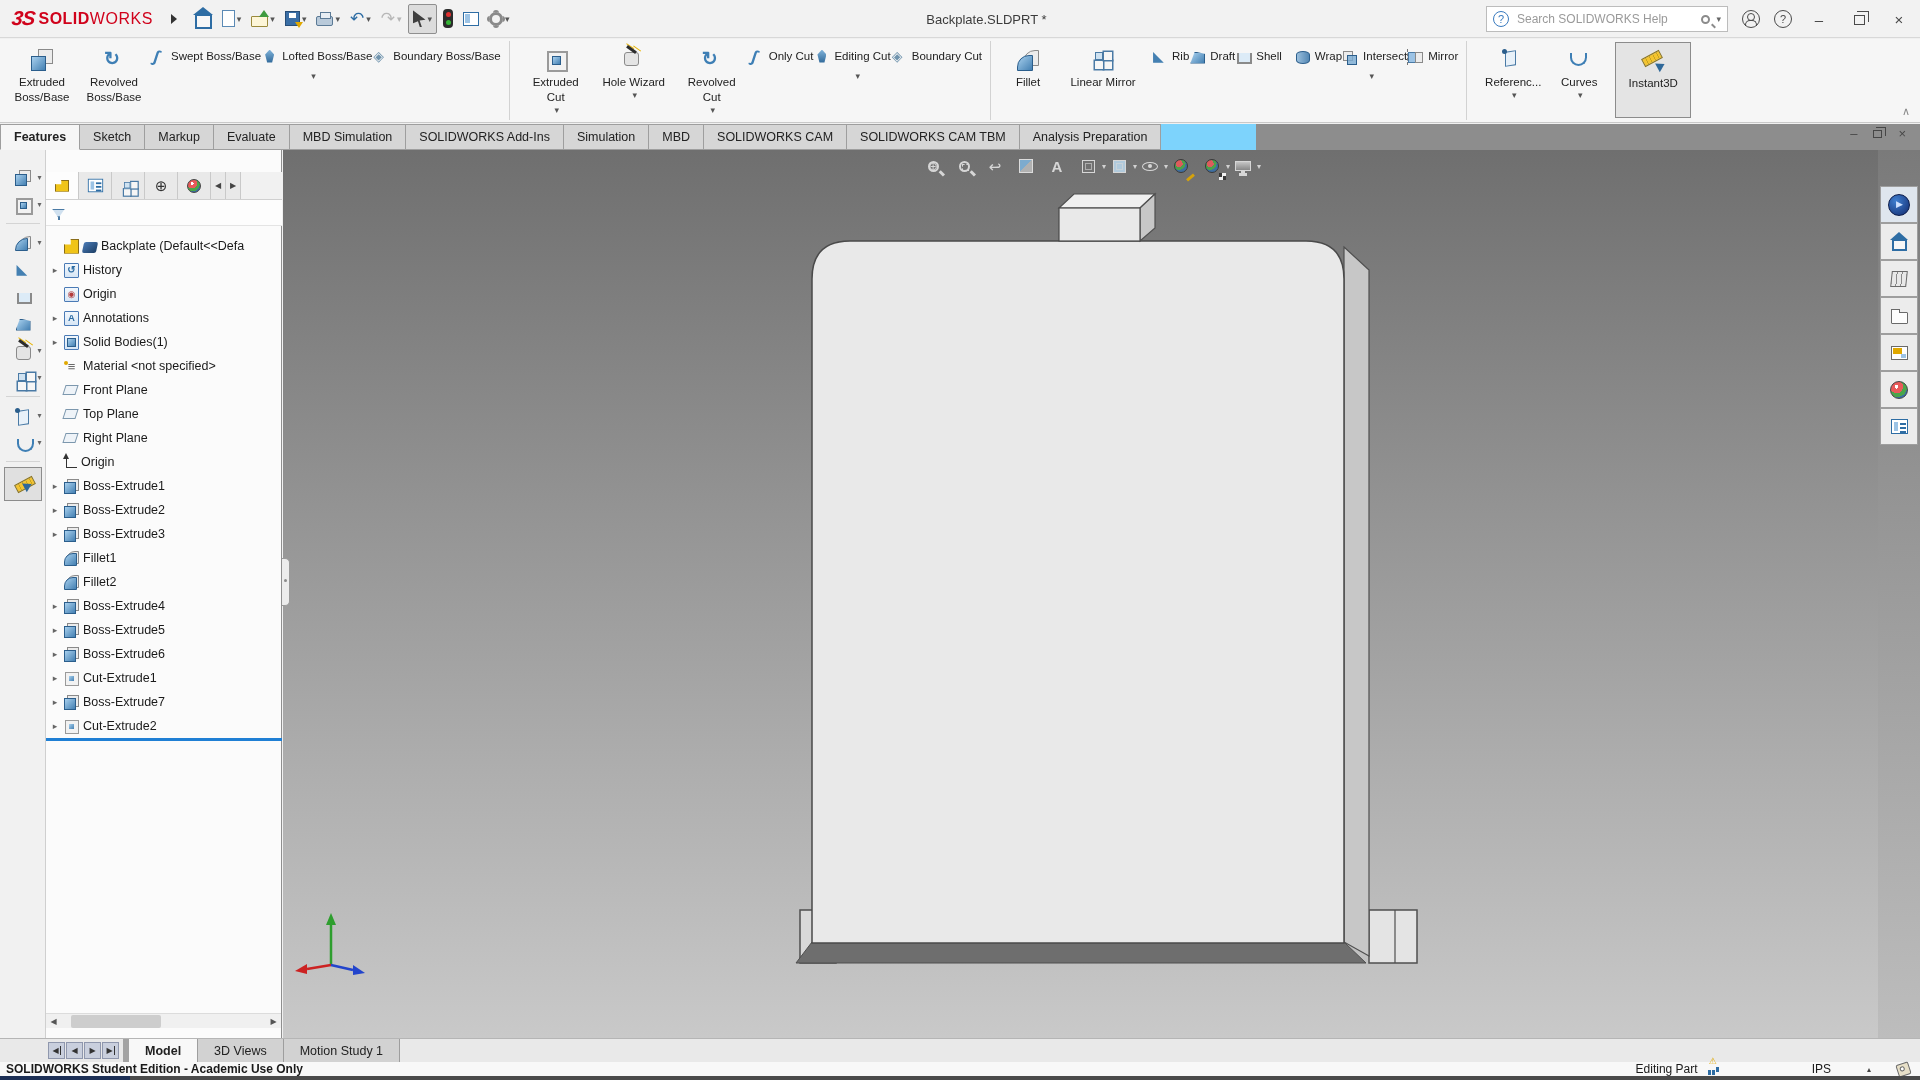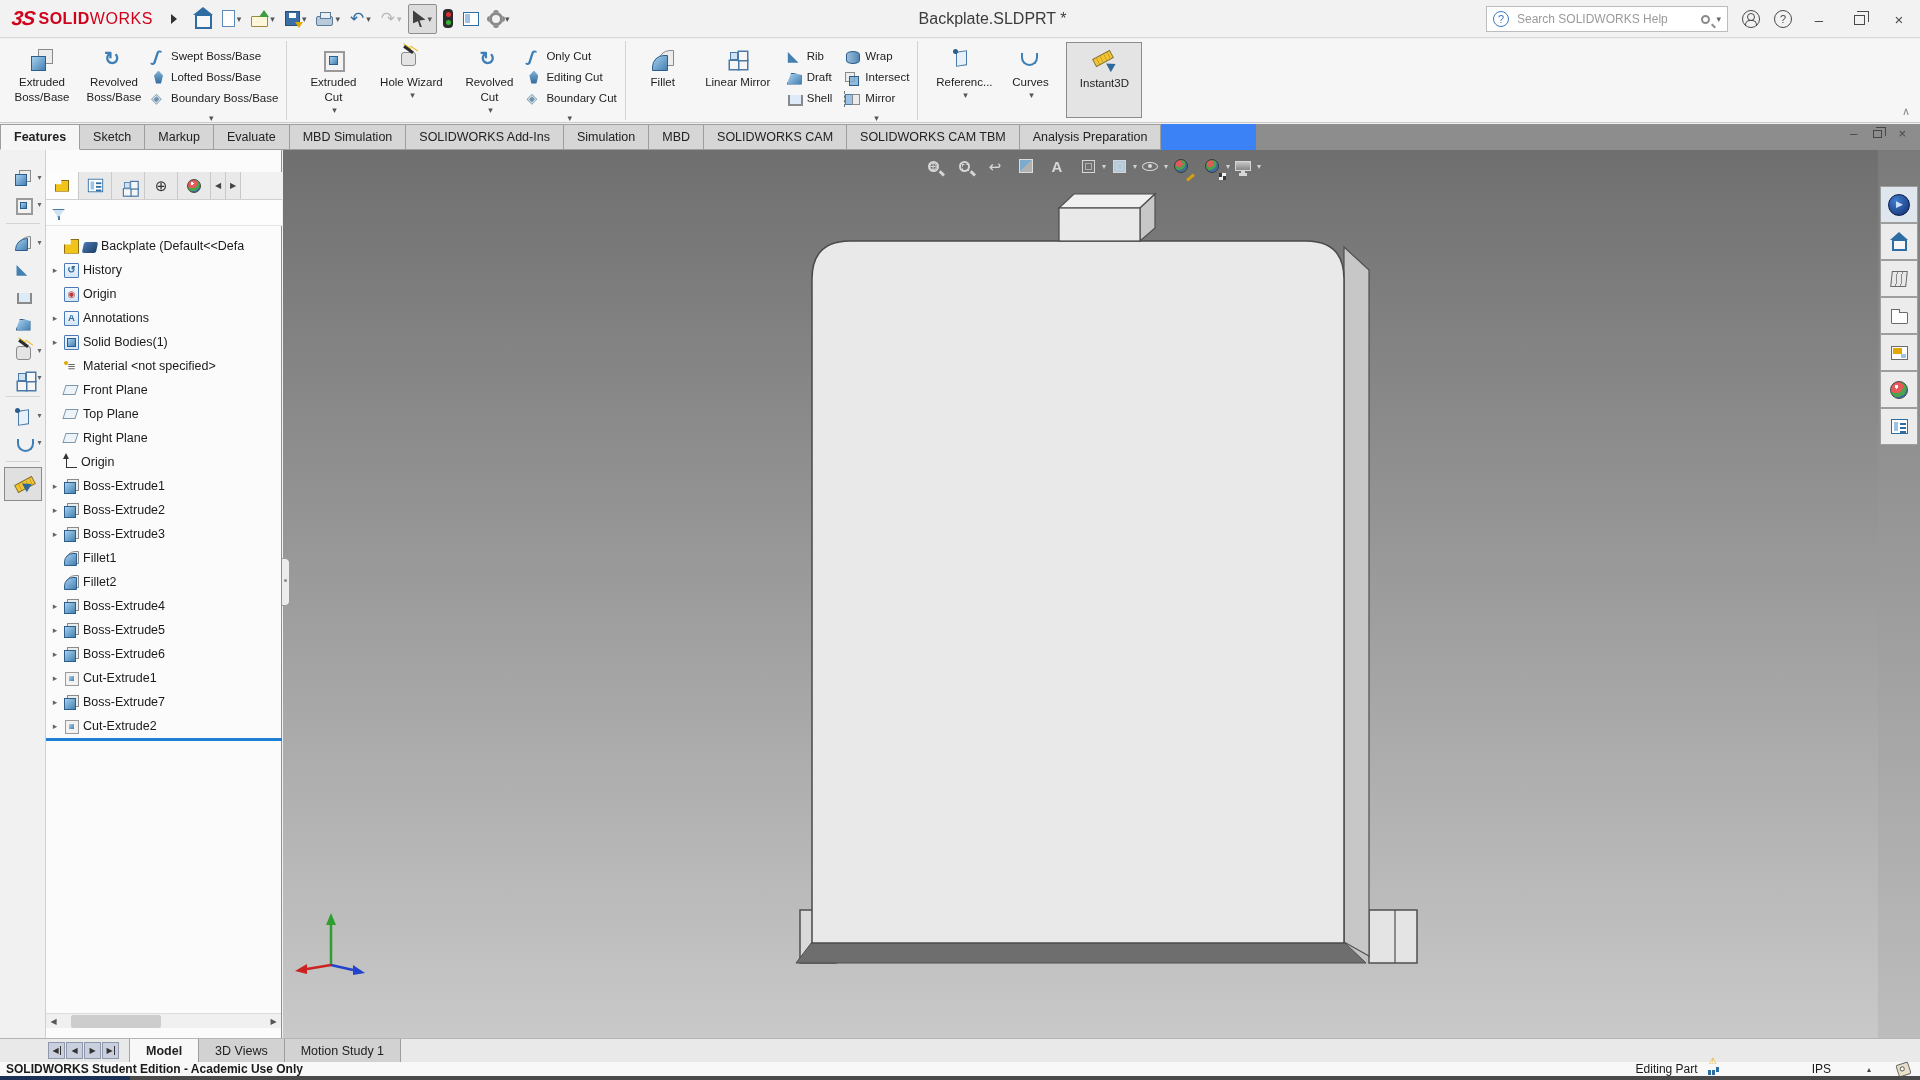--- a/index.html
+++ b/index.html
@@ -36,21 +36,21 @@
   .qi-undo::before{content:"↶";}
   .qi-redo::before{content:"↷";color:#b8b8b8;}
   .qi-cursor{width:13px;height:17px;background:#3f3f3f;clip-path:polygon(0 0,100% 58%,55% 62%,72% 100%,56% 100%,42% 66%,0 80%);}
   .qi-traffic{width:10px;height:19px;background:#2c2c2c;border-radius:4px;}
   .qi-traffic::before{content:"";position:absolute;left:2.5px;top:3px;width:5px;height:5px;border-radius:50%;background:#e03030;}
   .qi-traffic::after{content:"";position:absolute;left:2.5px;bottom:3px;width:5px;height:5px;border-radius:50%;background:#35b535;}
   .qi-pane{width:16px;height:14px;border:1.5px solid #2e6da4;background:#fff;}
   .qi-pane::before{content:"";position:absolute;left:1px;top:1px;width:5px;height:9px;background:#9cc3e5;}
   .qi-gear{width:14px;height:14px;border:3px solid #8a8a8a;border-radius:50%;
     box-shadow:0 -6px 0 -4px #8a8a8a,0 6px 0 -4px #8a8a8a,6px 0 0 -4px #8a8a8a,-6px 0 0 -4px #8a8a8a;}
-  #doc-title{position:absolute;left:50%;top:0;height:38px;display:flex;align-items:center;transform:translateX(-28%);font-size:16px;color:#3c3c3c;}
+  #doc-title{position:absolute;left:50%;top:0;height:38px;display:flex;align-items:center;transform:translateX(-28%);font-size:13px;color:#3c3c3c;}
   #tb-right{position:absolute;right:8px;top:0;height:38px;display:flex;align-items:center;gap:14px;}
   #searchbox{width:242px;height:26px;background:#fff;border:1px solid #bcbcbc;display:flex;align-items:center;padding:0 6px;gap:6px;}
   .q-circle{width:16px;height:16px;border-radius:50%;border:1.5px solid #3a7bbf;color:#3a7bbf;font-size:11px;display:flex;align-items:center;justify-content:center;flex:0 0 auto;}
   #searchbox input{border:none;outline:none;flex:1;font-size:12px;color:#444;font-family:"Liberation Sans",sans-serif;background:transparent;min-width:0;}
   #searchbox input::placeholder{color:#9a9a9a;}
   .mag{width:9px;height:9px;border:2px solid #8b8b8b;border-radius:50%;position:relative;flex:0 0 auto;}
   .mag::after{content:"";position:absolute;left:8px;top:8px;width:5px;height:2px;background:#8b8b8b;transform:rotate(45deg);}
   .winbtn{font-size:15px;color:#4a4a4a;width:26px;text-align:center;}
   .circ-ic{width:18px;height:18px;border:1.5px solid #4a4a4a;border-radius:50%;display:flex;align-items:center;justify-content:center;font-size:11px;color:#4a4a4a;position:relative;}
   .circ-ic.person::before{content:"";width:6px;height:6px;border-radius:50%;border:1.5px solid #4a4a4a;position:absolute;top:2px;}
@@ -59,21 +59,21 @@
   .restore-ic::before{content:"";position:absolute;left:2px;top:-5px;width:11px;height:10px;border:1.5px solid #4a4a4a;border-bottom:none;border-left:none;}
 
   
   #ribbon{position:absolute;left:0;top:39px;width:1920px;height:84px;background:#f6f6f6;border-bottom:1px solid #c9c9c9;display:flex;align-items:stretch;}
   .rsep{width:1px;background:#d2d2d2;margin:2px 4px;}
   .rgroup{display:flex;align-items:flex-start;padding:3px 4px 0 6px;}
   .rbig{display:flex;flex-direction:column;align-items:center;width:72px;padding-top:3px;cursor:default;}
   .rbig .ricw{height:30px;display:flex;align-items:center;justify-content:center;}
   .rl{font-size:11.5px;color:#222;line-height:15px;white-space:nowrap;}
   .rbig.pressed{background:#e4e4e4;border:1px solid #8c8c8c;height:76px;}
-  .rstack{display:flex;flex-direction:column;padding-top:4px;position:relative;text-align:center;}
+  .rstack{display:flex;flex-direction:row;padding-top:4px;position:relative;text-align:center;}
   .rrow{display:flex;align-items:center;gap:5px;height:21px;cursor:default;}
   .stack-dd{position:absolute;bottom:-16px;left:46%;}
   .stack-dd::after{content:"▾";font-size:9px;color:#555;}
   #ribbon-collapse{position:absolute;right:10px;bottom:4px;font-size:11px;color:#888;}
   #ribbon-collapse::before{content:"∧";}
 
   
   .ric{position:relative;width:22px;height:22px;display:inline-block;}
   .ric-s{position:relative;width:16px;height:16px;display:inline-block;flex:0 0 auto;}
   .i-boss::before{content:"";position:absolute;right:0;top:0;width:13px;height:13px;background:#ececec;border:1px solid #8a8a8a;}
@@ -105,21 +105,21 @@
   .i-mirror::before{content:"";position:absolute;left:0;top:3px;width:6px;height:9px;background:#9cc3e5;border:1px solid #4a7aa5;}
   .i-mirror::after{content:"";position:absolute;right:0;top:3px;width:6px;height:9px;background:#ececec;border:1px solid #8a8a8a;}
   .i-mirror{border-left:1px dashed #777;}
   .i-refgeo::before{content:"";position:absolute;left:3px;top:2px;width:9px;height:13px;border:1.5px solid #4a7aa5;transform:skewY(-8deg);background:#e8f1f9;}
   .i-refgeo::after{content:"";position:absolute;left:0;top:0;width:5px;height:5px;border-radius:50%;background:#2b5e8c;}
   .i-curves::before{content:"";position:absolute;left:2px;top:4px;width:13px;height:11px;border:2.5px solid #3e7fb5;border-top:none;border-radius:0 0 11px 11px;}
   .i-inst3d::before{content:"";position:absolute;left:0;top:4px;width:18px;height:7px;background:repeating-linear-gradient(90deg,#f4c430 0 3px,#caa520 3px 4px);transform:rotate(-28deg);border:1px solid #8a7420;}
   .i-inst3d::after{content:"";position:absolute;right:-1px;bottom:1px;border-left:8px solid #2f6899;border-top:5px solid transparent;border-bottom:5px solid transparent;transform:rotate(-28deg);}
 
   
-  #tabrow{position:absolute;left:0;top:124px;width:1920px;height:26px;background:#3b82f6;}
+  #tabrow{position:absolute;left:0;top:124px;width:1920px;height:26px;background:#7dd3fc;}
   #tabrow::after{content:"";position:absolute;left:1256px;top:0;right:0;height:26px;background:#8d8d8d;}
   .ctabs{display:flex;height:26px;align-items:stretch;position:relative;z-index:2;}
   .ctab{padding:0 13px;display:flex;align-items:center;font-size:12.5px;color:#222;background:#d6d6d6;border:1px solid #9e9e9e;border-left:none;cursor:default;white-space:nowrap;}
   .ctab:first-child{border-left:1px solid #9e9e9e;}
   .ctab.active{background:#f6f6f6;font-weight:bold;border-bottom-color:#f6f6f6;}
   #docwin-ctrls{position:absolute;right:14px;top:3px;display:flex;gap:16px;z-index:3;align-items:center;opacity:.75;}
   #docwin-ctrls .dwc{color:#2f2f2f;font-size:13px;line-height:1;}
   .dwc-restore{width:9px;height:8px;border:1.5px solid #2f2f2f;position:relative;}
   .dwc-restore::before{content:"";position:absolute;left:2px;top:-4px;width:9px;height:8px;border:1.5px solid #2f2f2f;border-bottom:none;border-left:none;}
 
@@ -224,21 +224,21 @@
 
   
   #bottom-row{position:absolute;left:0;top:1038px;width:1920px;height:24px;background:#e9e9e9;border-top:1px solid #b5b5b5;display:flex;align-items:stretch;}
   #navbtns{display:flex;align-items:center;gap:1px;margin-left:48px;}
   .nav{width:17px;height:17px;background:#c9cfdd;border:1px solid #8f97ad;display:flex;align-items:center;justify-content:center;font-size:8px;color:#333;}
   .nav.first::before{content:"◀";border-right:1.5px solid #333;padding-right:1px;}
   .nav.prev::before{content:"◀";}
   .nav.next::before{content:"▶";}
   .nav.last::before{content:"▶";border-right:1.5px solid #333;padding-right:1px;}
   .btab{display:flex;align-items:center;padding:0 16px;font-size:12.5px;color:#222;background:#d2d2d2;border-right:1px solid #9e9e9e;cursor:default;}
-  .btab:first-of-type{border-left:1px solid #a3a3a3;margin-left:10px;}
+  .btab:first-of-type{border-left:6px solid #a3a3a3;margin-left:4px;}
   .btab.active{background:#f8f8f8;font-weight:bold;}
 
   
   #statusbar{position:absolute;left:0;top:1062px;width:1920px;height:14px;background:#f8f8f8;display:flex;align-items:center;font-size:12px;color:#1a1a1a;}
   #status-left{margin-left:6px;font-weight:bold;}
   #status-right{position:absolute;right:0;display:flex;align-items:center;}
   .sb-item{margin-right:10px;}
   .rebuild-ic{width:14px;height:12px;position:relative;margin-right:90px;}
   .rebuild-ic::before{content:"";position:absolute;left:0;bottom:0;width:3px;height:5px;background:#2e6da4;box-shadow:4px 0 0 0 #2e6da4,8px -3px 0 0 #2e6da4;}
   .rebuild-ic::after{content:"⚠";position:absolute;left:1px;top:-7px;font-size:9px;color:#e0a800;}

